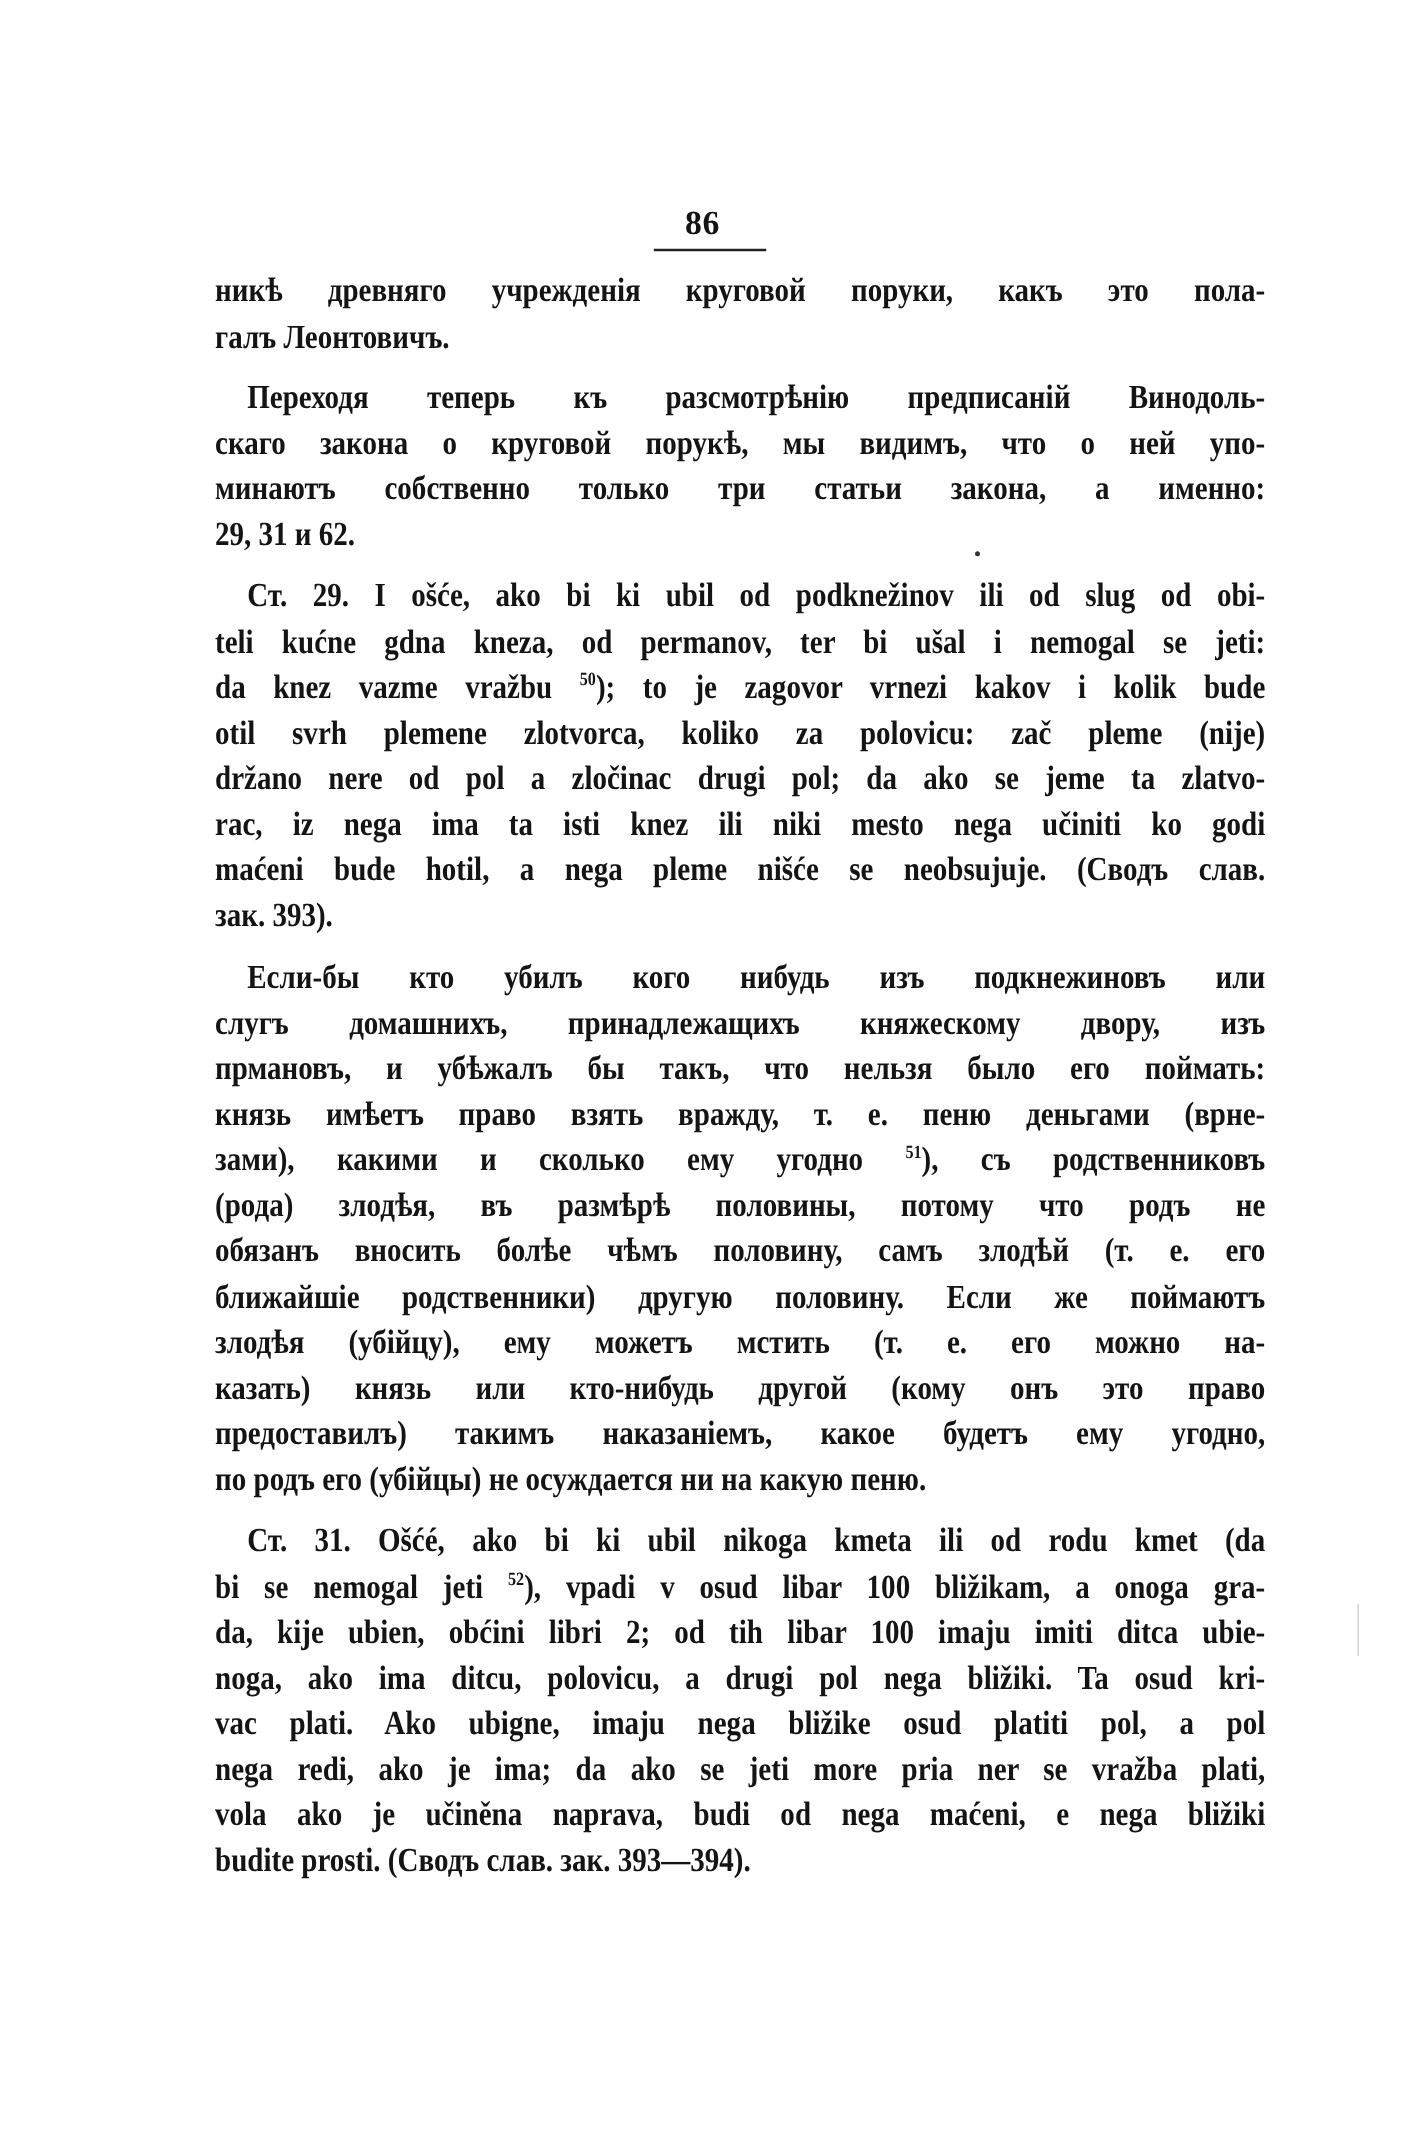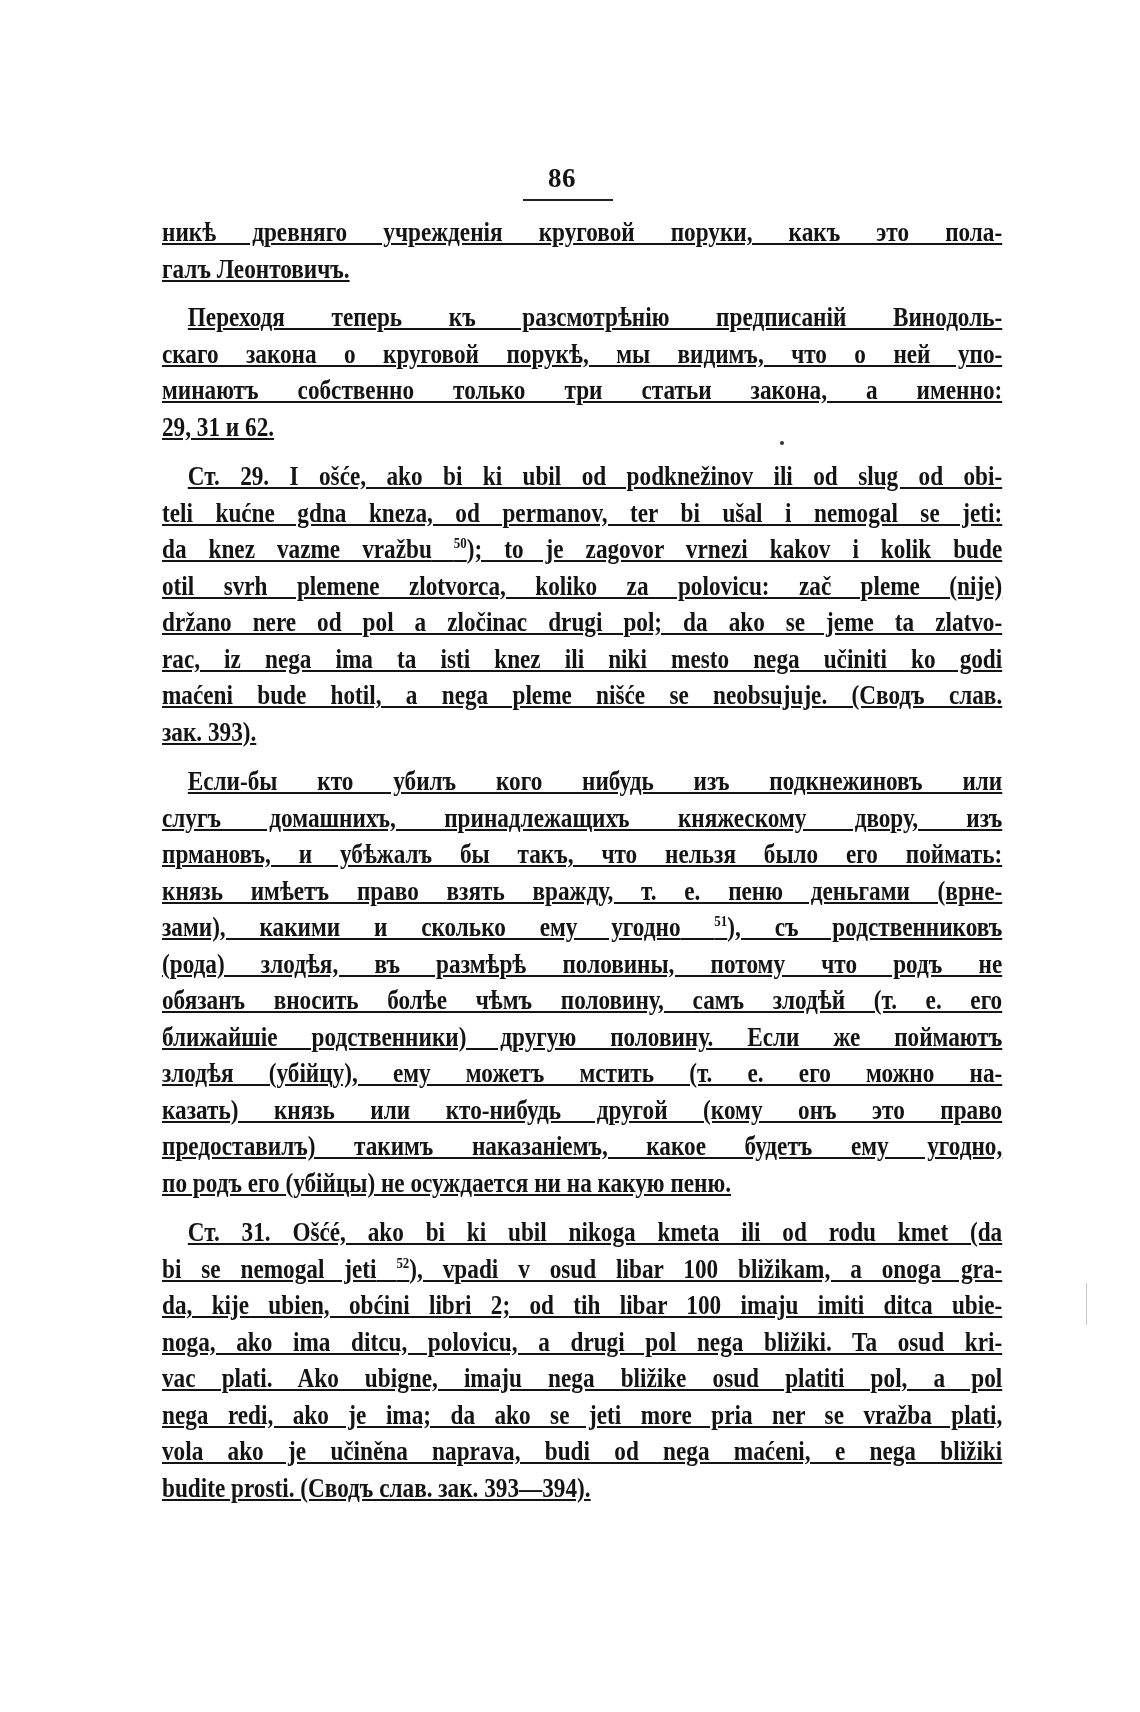--- a/index.html
+++ b/index.html
@@ -29,24 +29,23 @@
     .header-rule {
       position: absolute;
       left: 523px;
       top: 199px;
       width: 90px;
       height: 2px;
       background: #222;
     }
     .text-block {
       position: absolute;
-      left: 162px;
+      left: 172px;
       top: 214px;
       width: 840px;
-      text-decoration: underline;
     }
     .para {
       margin: 0;
       font-size: 27px;
       line-height: 36.5px;
       text-align: justify;
       text-align-last: left;
       font-weight: bold;
       transform: scaleX(0.86);
       transform-origin: left top;

